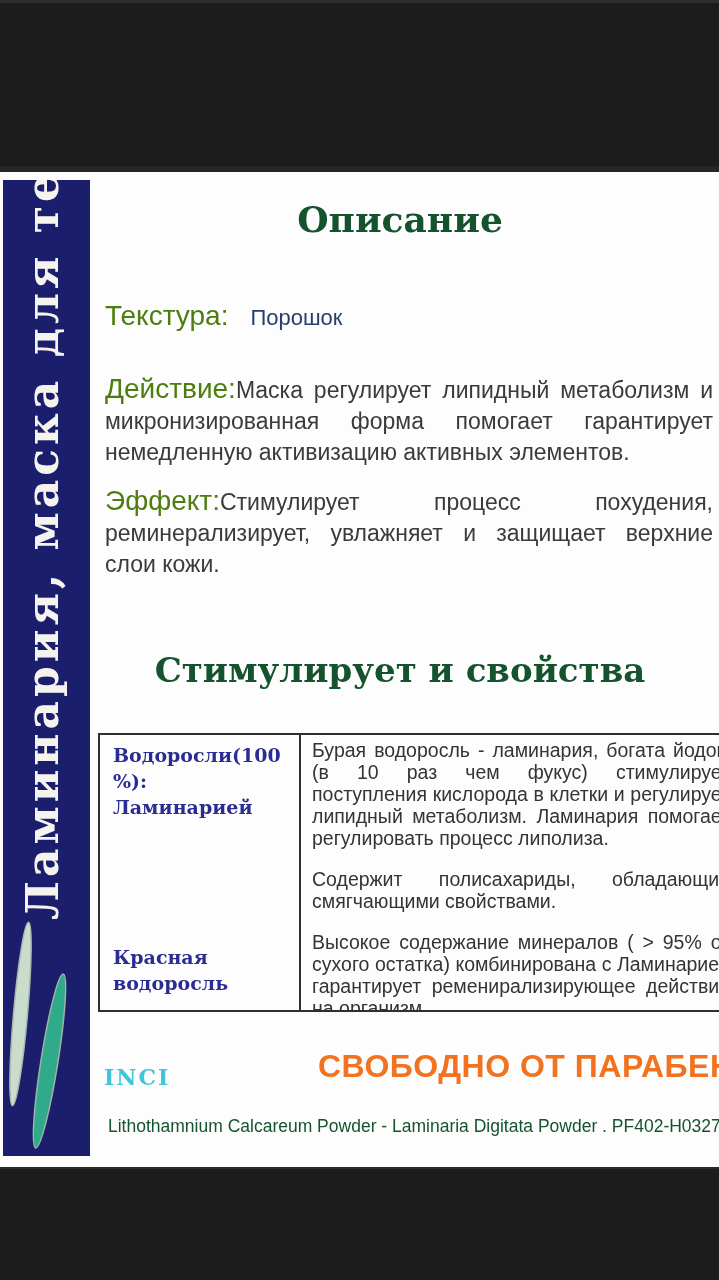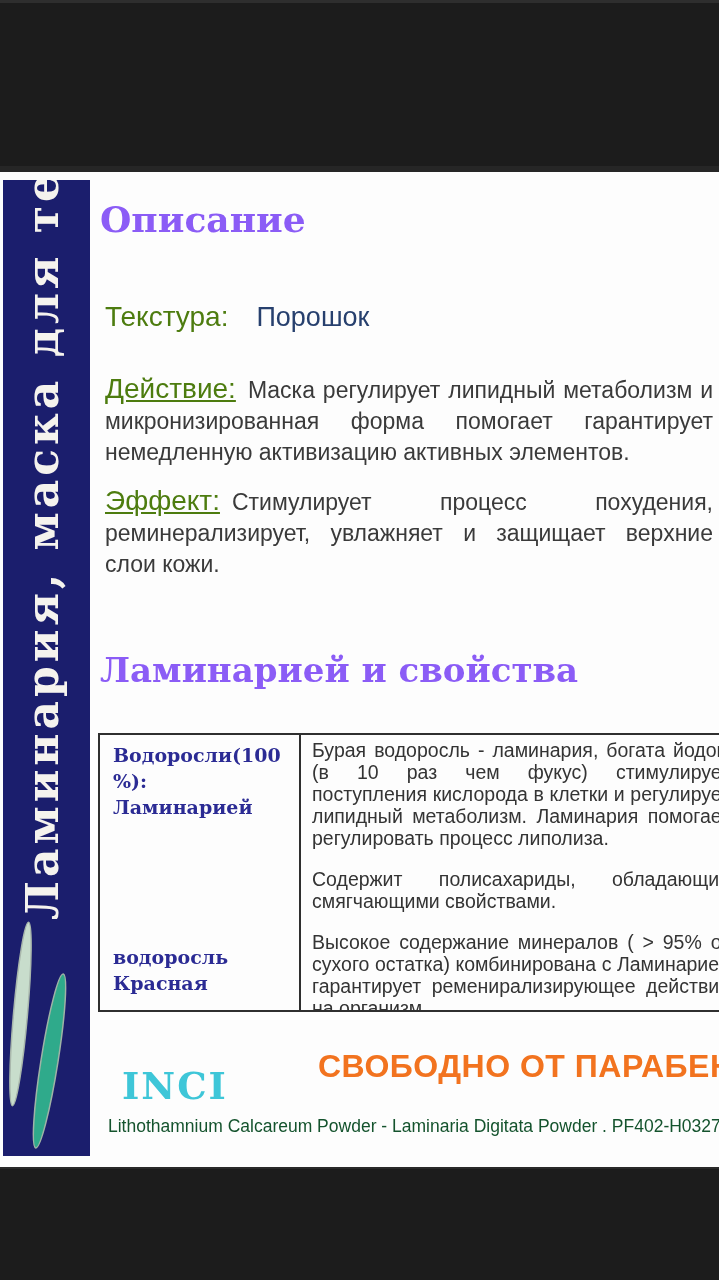--- a/index.html
+++ b/index.html
@@ -20,37 +20,37 @@
   .sidebar{position:absolute;left:3px;top:8px;width:87px;height:976px;background:#1b1e6d;overflow:hidden;}
   .sidebar-title{
     position:absolute;left:14px;top:740px;transform-origin:0 0;transform:rotate(-90deg);
     white-space:nowrap;color:#f5f3ee;
     font-family:"DejaVu Serif",serif;font-weight:bold;font-size:44px;letter-spacing:4px;
   }
   .leaves{position:absolute;left:0;top:0;}
 
   
   .h-serif{
-    position:absolute;left:100px;width:600px;text-align:left;
-    font-family:"DejaVu Serif",serif;font-weight:bold;color:#8b5cf6;
+    position:absolute;left:100px;width:600px;text-align:center;
+    font-family:"DejaVu Serif",serif;font-weight:bold;color:#14532d;
   }
   .h-desc{top:26px;font-size:36px;}
   .h-ingr{top:478px;font-size:34px;}
 
   
   .texture-row{position:absolute;left:105px;top:130px;white-space:nowrap;}
   .lbl{color:#4d7c0f;font-size:28px;line-height:1;}
-  .texture-value{color:#27406e;font-size:27px;margin-left:28px;}
+  .texture-value{color:#27406e;font-size:22px;margin-left:22px;}
 
   
   .para{
     position:absolute;left:105px;width:608px;text-align:justify;
     font-size:23px;line-height:31px;color:#3a3a3a;
   }
-  .para .lbl{font-size:28px;margin-right:12px;text-decoration:underline;}
+  .para .lbl{font-size:28px;}
   .para-action{top:180px;}
   .para-effect{top:292px;}
 
   
   .itable{
     position:absolute;left:98px;top:561px;width:648px;height:279px;
     border:2px solid #2f2f2f;box-sizing:border-box;display:flex;overflow:hidden;background:#fdfdfd;
   }
   .t-left{
     width:201px;box-sizing:border-box;border-right:2px solid #2f2f2f;
@@ -63,22 +63,22 @@
   .t-right{flex:1;padding:4px 14px 6px 11px;box-sizing:border-box;}
   .t-right p{margin:0 0 0;font-size:19.5px;line-height:22px;color:#343434;text-align:justify;}
   .t-right p + p{margin-top:19px;}
 
   
   .paraben{
     position:absolute;left:318px;top:876px;white-space:nowrap;
     font-weight:bold;font-size:32px;color:#f2731f;letter-spacing:0.5px;
   }
   .inci-label{
-    position:absolute;left:122px;top:892px;
-    font-family:"DejaVu Serif",serif;font-weight:bold;font-size:37px;color:#3ec6d8;letter-spacing:2px;
+    position:absolute;left:104px;top:892px;
+    font-family:"DejaVu Serif",serif;font-weight:bold;font-size:22px;color:#3ec6d8;letter-spacing:2px;
   }
   .inci-value{
     position:absolute;left:108px;top:944px;white-space:nowrap;
     font-size:17.5px;color:#14532d;
   }
 </style>
 </head>
 <body>
 
 <div class="stage">
@@ -98,31 +98,31 @@
     <div class="h-serif h-desc">Описание</div>
 
     <div class="texture-row">
       <span class="lbl">Текстура:</span><span class="texture-value">Порошок</span>
     </div>
 
     <p class="para para-action"><span class="lbl">Действие:</span><span>Маска регулирует липидный метаболизм и микронизированная форма помогает гарантирует немедленную активизацию активных элементов.</span></p>
 
     <p class="para para-effect"><span class="lbl">Эффект:</span><span>Стимулирует процесс похудения, реминерализирует, увлажняет и защищает верхние слои кожи.</span></p>
 
-    <div class="h-serif h-ingr">Ламинарией и свойства</div>
+    <div class="h-serif h-ingr">Стимулирует и свойства</div>
 
     <div class="itable">
       <div class="t-left">
         <div class="t-label">
           <div>Водоросли(100 %):</div>
           <div>Ламинарией</div>
         </div>
         <div class="t-label">
+          <div>Красная</div>
           <div>водоросль</div>
-          <div>Красная</div>
         </div>
       </div>
       <div class="t-right">
         <p>Бурая водоросль - ламинария, богата йодом  (в 10 раз чем фукус) стимулирует поступления кислорода в клетки и регулирует липидный метаболизм. Ламинария помогает регулировать процесс липолиза.</p>
         <p>Содержит полисахариды, обладающие смягчающими свойствами.</p>
         <p>Высокое содержание минералов ( &gt; 95% от сухого остатка) комбинирована с Ламинарией гарантирует ременирализирующее действие на организм.</p>
       </div>
     </div>
 
     <div class="paraben">СВОБОДНО ОТ ПАРАБЕНОВ</div>

